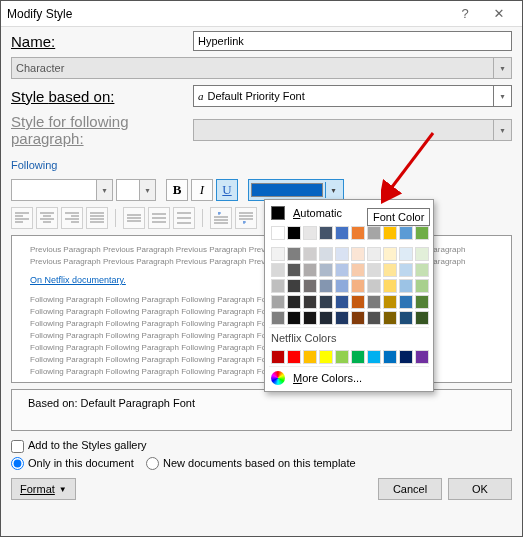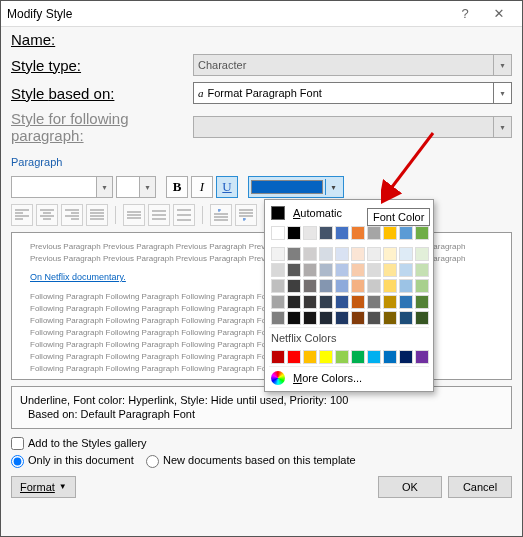--- a/index.html
+++ b/index.html
@@ -63,45 +63,45 @@
 <div class="titlebar">
   <span class="title">Modify Style</span>
   <span class="sys">?</span>
   <span class="sys">✕</span>
 </div>
 
 <div class="content">
 
   <div class="row">
     <label><span class="underlined">N</span>ame:</label>
+    <input class="txt" value="Hyperlink" style="">
   </div>
   <div class="row">
-    <label>Style type:</label>
     <div class="combo">
       <span>Character</span>
       <span class="arrow">▾</span>
     </div>
   </div>
   <div class="row">
     <label>Style <span class="underlined">b</span>ased on:</label>
     <div class="combo enabled">
       <span style="font-style:italic;margin-right:4px;font-family:serif;">a</span>
-      <span>Format Paragraph Font</span>
+      <span>Default Priority Font</span>
       <span class="arrow">▾</span>
     </div>
   </div>
   <div class="row">
     <label style="color:#888;">Style for following paragraph:</label>
     <div class="combo">
       <span></span>
       <span class="arrow">▾</span>
     </div>
   </div>
 
-  <div class="formatting-label">Paragraph</div>
+  <div class="formatting-label">Following</div>
 
   <div class="format-row1">
     <div class="fontname">
         <span class="ddarrow">▾</span>
       </div>
     <div class="fontsize">
         <span class="ddarrow">▾</span>
       </div>
     <div style="width:4px;"></div>
     <div class="fmtbtn bold">B</div>
@@ -186,43 +186,42 @@
     <div class="greytext">Following Paragraph Following Paragraph Following Paragraph Following Paragraph Following Paragraph</div>
     <div class="greytext">Following Paragraph Following Paragraph Following Paragraph Following Paragraph Following Paragraph</div>
     <div class="greytext">Following Paragraph Following Paragraph Following Paragraph Following Paragraph Following Paragraph</div>
     <div class="greytext">Following Paragraph Following Paragraph Following Paragraph Following Paragraph Following Paragraph</div>
     <div class="greytext">Following Paragraph Following Paragraph Following Paragraph Following Paragraph Following Paragraph</div>
     <div class="greytext">Following Paragraph Following Paragraph Following Paragraph Following Paragraph Following Paragraph</div>
     <div class="greytext">Following Paragraph Following Paragraph Following Paragraph Following Paragraph Following Paragraph</div>
   </div>
 
   <div class="desc">
-    <div>Underline, Font color: Hyperlink, Style: Hide until used, Priority: 100</div>
     <div style="padding-left:8px;">Based on: Default Paragraph Font</div>
   </div>
 
   <div class="bottom-opts">
     <div style="margin-bottom:4px;">
       <input type="checkbox" class="chk" style=""><span>Add to the Styles gallery</span>
     </div>
     <div>
       <input type="radio" class="rad" checked="" style=""><span>Only in this document</span>
       &nbsp;&nbsp;
       <input type="radio" class="rad" style=""><span>New documents based on this template</span>
     </div>
   </div>
 
   <div class="btnrow">
     <button class="formatbtn">
         <span class="underlined">Format</span>
         <span style="font-size:8px;">▼</span>
       </button>
     <span class="spacer"></span>
+    <button class="stdbtn">Cancel</button>
     <button class="stdbtn">OK</button>
-    <button class="stdbtn">Cancel</button>
   </div>
 </div>
 
 <div class="color-popup">
   <div class="auto-row">
     <div class="auto-sw"></div>
     <span><span class="underlined">A</span>utomatic</span>
   </div>
   <div class="swatches" id="theme-row1">
       <div class="sw" style="background: rgb(255, 255, 255);"></div>

